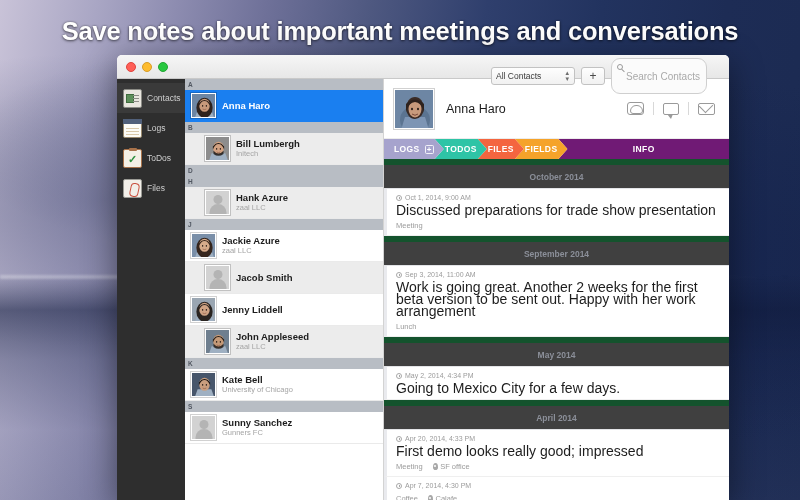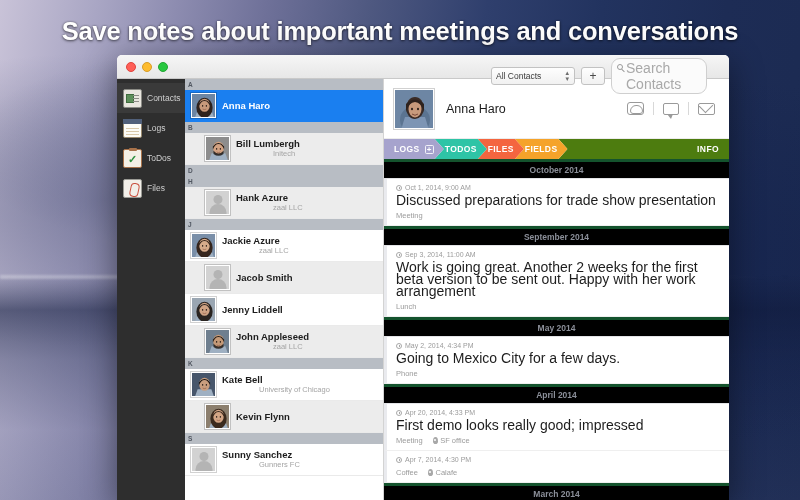--- a/index.html
+++ b/index.html
@@ -100,21 +100,21 @@
     border: 1px solid #c2c2c2; border-radius: 3px;
     display:flex;align-items:center;justify-content:center;
     font-size: 12px; color: #4a4a4a; line-height: 1;
   }
   .searchbox {
     width: 96px; height: 36px;
     background: #fbfbfb;
     border: 1px solid #cfcfcf; border-radius: 9px;
     display: flex; align-items: center; gap: 3px;
     padding-left: 14px;
-    font-size: 14px; color: #a9a9a9;
+    font-size: 10px; color: #a9a9a9;
     position: relative;
   }
   .searchbox .mag{
     position:absolute; left:5px; top:4.5px;
     width:6px;height:6px;border:1px solid #9b9b9b;border-radius:50%;
   }
   .searchbox .mag::after{
     content:"";position:absolute;right:-3px;bottom:-2px;width:4px;height:1px;
     background:#9b9b9b;transform:rotate(45deg);
   }
@@ -186,21 +186,21 @@
   .avatar.ph::before{
     content:"";position:absolute;left:50%;top:4px;width:9px;height:9px;border-radius:50%;
     background:#b4b4b4;transform:translateX(-50%);
   }
   .avatar.ph::after{
     content:"";position:absolute;left:50%;bottom:-1px;width:17px;height:11px;border-radius:9px 9px 0 0;
     background:#b4b4b4;transform:translateX(-50%);
   }
   .ctext { min-width:0; }
   .cname { font-size: 9.5px; font-weight: bold; color: #1d1d1d; line-height: 11px; white-space: nowrap; }
-  .corg  { font-size: 7.5px; color: #a4a4a4; line-height: 10px; white-space: nowrap; margin-left: 37px; }
+  .corg  { font-size: 7.5px; color: #a4a4a4; line-height: 10px; white-space: nowrap; }
   .contact.sel .cname { color: #ffffff; }
 
   
   #detail { flex: 1; background: #fdfdfd; display: flex; flex-direction: column; min-width:0; }
   #detail-head {
     height: 60px; flex: 0 0 60px;
     background: #ffffff;
     display: flex; align-items: center; padding: 0 14px 0 10px;
     border-bottom: 1px solid #ececec;
   }
@@ -236,22 +236,22 @@
   .tabplus {
     display:inline-flex;align-items:center;justify-content:center;
     width:9px;height:9px;margin-left:5px;
     border:1px solid rgba(255,255,255,.85); border-radius:1.5px;
     font-size:8px; line-height:7px; color:#fff; position:relative; z-index:2;
   }
 
   
   #logs { flex: 1; overflow: hidden; background: #ffffff; }
   .month {
-    height: 20px; background: #000000;
-    border-top: 3px solid #14532d; border-bottom: 1px solid #e3e4e7;
+    height: 30px; background: #404040;
+    border-top: 6px solid #14532d; border-bottom: 1px solid #e3e4e7;
     font-size: 8.5px; color: #8b8f99; font-weight: bold;
     display: flex; align-items: center; justify-content: center;
   }
   .entry {
     padding: 5px 9px 5px 9px;
     border-bottom: 1px solid #efefef;
     border-left: 3px solid #e9eaee;
   }
   .etime {
     font-size: 7px; color: #9b9b9b;
@@ -421,35 +421,20 @@
               <path d="M11 15 Q20 4 29 15 L29 20 Q26 11 20 11 Q14 11 11 20 Z" fill="#171310"></path>
               <ellipse cx="17" cy="19" rx="1.1" ry="1.3" fill="#241a15"></ellipse>
               <ellipse cx="23" cy="19" rx="1.1" ry="1.3" fill="#241a15"></ellipse>
               <path d="M17 24 Q20 26 23 24" stroke="#8a5540" stroke-width="1" fill="none"></path>
             </svg></div>
           <div class="ctext">
             <div class="cname">Kate Bell</div>
             <div class="corg">University of Chicago</div>
           </div>
         </div>
-        <div class="contact alt">
-          <div class="avatar"><svg width="25" height="25" viewBox="0 0 40 40">
-              <rect width="40" height="40" fill="#8c7f6e"></rect>
-              <path d="M4 40 L9 26 L31 26 L36 40 Z" fill="#9fb0c2"></path>
-              <ellipse cx="20" cy="22" rx="13" ry="16" fill="#3a2a1e"></ellipse>
-              <ellipse cx="20" cy="18" rx="8.5" ry="10.5" fill="#d3a585"></ellipse>
-              <path d="M11 15 Q20 4 29 15 L29 20 Q26 11 20 11 Q14 11 11 20 Z" fill="#3a2a1e"></path>
-              <ellipse cx="17" cy="19" rx="1.1" ry="1.3" fill="#241a15"></ellipse>
-              <ellipse cx="23" cy="19" rx="1.1" ry="1.3" fill="#241a15"></ellipse>
-              <path d="M17 24 Q20 26 23 24" stroke="#8a5540" stroke-width="1" fill="none"></path>
-            </svg></div>
-          <div class="ctext">
-            <div class="cname">Kevin Flynn</div>
-          </div>
-        </div>
         <div class="sec-head">S</div>
         <div class="contact">
           <div class="avatar ph"></div>
           <div class="ctext">
             <div class="cname">Sunny Sanchez</div>
             <div class="corg">Gunners FC</div>
           </div>
         </div>
       </div>
 
@@ -484,21 +469,21 @@
           </div>
           <div class="tab" style="background: rgb(46, 196, 166); z-index: 19;">
             <span class="lbl">TODOS</span>
           </div>
           <div class="tab" style="background: rgb(244, 101, 63); z-index: 18;">
             <span class="lbl">FILES</span>
           </div>
           <div class="tab" style="background: rgb(245, 163, 42); z-index: 17;">
             <span class="lbl">FIELDS</span>
           </div>
-          <div class="tab" style="background: #4d7c0f; z-index: 16; justify-content: flex-end;">
+          <div class="tab" style="background: #701a75; z-index: 16;">
             <span class="lbl">INFO</span>
           </div>
         </div>
       <div id="logs">
           <div class="month">October 2014</div>
           <div class="entry">
             <div class="etime">
               <span class="clock"></span>
               <span>Oct 1, 2014, 9:00 AM</span>
             </div>
@@ -518,23 +503,20 @@
               <span class="etag">Lunch</span>
             </div>
           </div>
           <div class="month">May 2014</div>
           <div class="entry">
             <div class="etime">
               <span class="clock"></span>
               <span>May 2, 2014, 4:34 PM</span>
             </div>
             <div class="ebody">Going to Mexico City for a few days.</div>
-            <div class="etags">
-              <span class="etag">Phone</span>
-            </div>
           </div>
           <div class="month">April 2014</div>
           <div class="entry">
             <div class="etime">
               <span class="clock"></span>
               <span>Apr 20, 2014, 4:33 PM</span>
             </div>
             <div class="ebody">First demo looks really good; impressed</div>
             <div class="etags">
               <span class="etag">Meeting</span>

